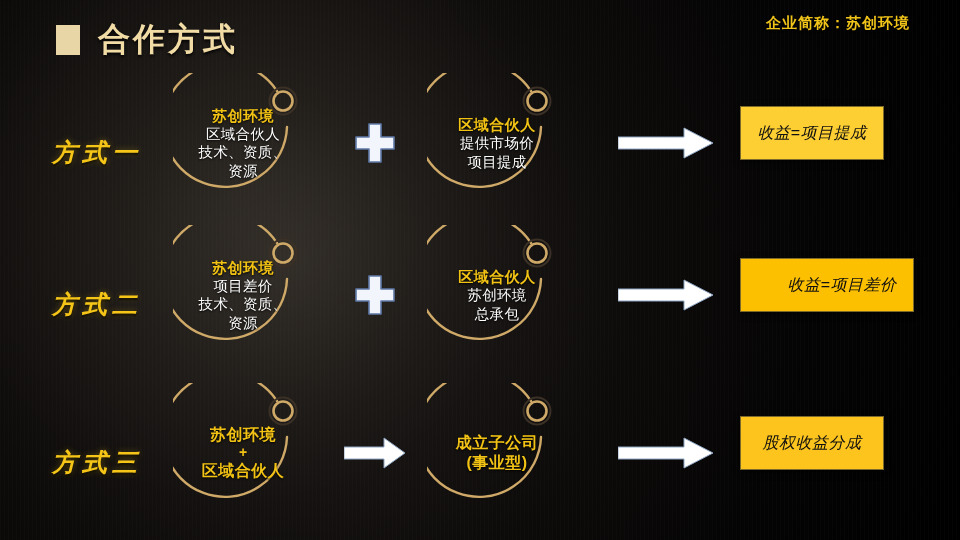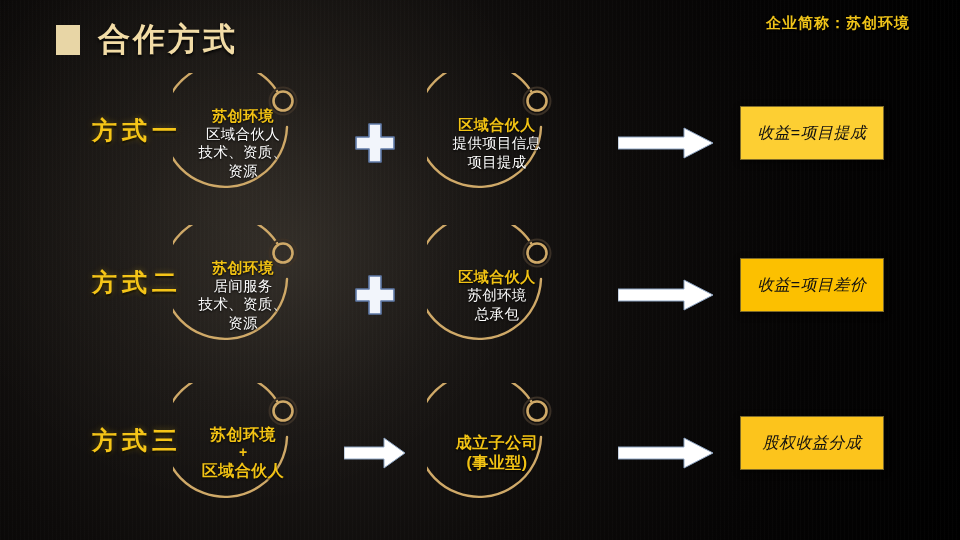--- a/index.html
+++ b/index.html
@@ -93,28 +93,29 @@
     height: 150px;
     z-index: 4;
   }
   .row-1 { top: 68px; }
   .row-2 { top: 220px; }
   .row-3 { top: 378px; padding-left: 24px; }
 
   .row-label {
     position: absolute;
     left: 52px;
-    top: 46px;
+    top: 68px;
     width: 130px;
-    text-align: right;
+    text-align: left;
     font-size: 25px;
     font-weight: bold;
     color: #f5c518;
     letter-spacing: 5px;
     font-family: "DejaVu Serif", "Liberation Serif", serif;
+    font-style: italic;
     text-shadow: 0 0 6px rgba(245,197,24,0.35), 0 2px 2px rgba(0,0,0,0.9);
     white-space: nowrap;
   }
 
   
   .circle {
     position: absolute;
     width: 130px;
     height: 130px;
     top: 10px;
@@ -248,21 +249,21 @@
     </div>
 
     <div class="circle circle-b">
       <svg class="ring-svg" viewBox="0 0 140 140">
         <path d="M 104 18 A 62 62 0 1 0 114 54" fill="none" stroke="#cfa968" stroke-width="2.4" stroke-linecap="round"></path>
         <circle cx="110" cy="28" r="9.5" fill="none" stroke="#cfa968" stroke-width="2.6"></circle>
         <circle cx="110" cy="28" r="13.5" fill="none" stroke="#3a3026" stroke-width="2"></circle>
       </svg>
       <div class="circle-text">
         <div class="c-head">区域合伙人</div>
-        <div class="c-body">提供项目信息</div>
+        <div class="c-body">提供市场价</div>
         <div class="c-body">项目提成</div>
       </div>
     </div>
 
     <div class="arrow arrow-out">
       <svg viewBox="0 0 96 34" preserveAspectRatio="none">
         <path d="M0 11 H66 V2 L95 17 L66 32 V23 H0 Z" fill="#ffffff" stroke="#8fa6c4" stroke-width="1"></path>
       </svg>
     </div>
 
@@ -275,21 +276,21 @@
     <div class="row-label">方式二</div>
 
     <div class="circle circle-a">
       <svg class="ring-svg" viewBox="0 0 140 140">
         <path d="M 104 18 A 62 62 0 1 0 114 54" fill="none" stroke="#cfa968" stroke-width="2.4" stroke-linecap="round"></path>
         <circle cx="110" cy="28" r="9.5" fill="none" stroke="#cfa968" stroke-width="2.6"></circle>
         <circle cx="110" cy="28" r="13.5" fill="none" stroke="#3a3026" stroke-width="2"></circle>
       </svg>
       <div class="circle-text">
         <div class="c-head">苏创环境</div>
-        <div class="c-body">居间服务</div>
+        <div class="c-body">项目差价</div>
         <div class="c-body">技术、资质、</div>
         <div class="c-body">资源</div>
       </div>
     </div>
 
     <div class="plus">
       <svg width="46" height="46" viewBox="0 0 46 46">
         <path d="M17 4 H29 V17 H42 V29 H29 V42 H17 V29 H4 V17 H17 Z" fill="#f2f5fb" stroke="#5f7aa8" stroke-width="1.6" stroke-linejoin="round"></path>
       </svg>
     </div>
@@ -306,21 +307,21 @@
         <div class="c-body">总承包</div>
       </div>
     </div>
 
     <div class="arrow arrow-out">
       <svg viewBox="0 0 96 34" preserveAspectRatio="none">
         <path d="M0 11 H66 V2 L95 17 L66 32 V23 H0 Z" fill="#ffffff" stroke="#8fa6c4" stroke-width="1"></path>
       </svg>
     </div>
 
-    <div class="result-box" id="rbox2" style="background: rgb(252, 192, 0);">
+    <div class="result-box" id="rbox2" style="background: rgb(252, 192, 0); padding-left: 30px;">
       <div class="result-text">收益=项目差价</div>
     </div>
   </div>
 
   <div class="row row-3">
     <div class="row-label">方式三</div>
 
     <div class="circle circle-a">
       <svg class="ring-svg" viewBox="0 0 140 140">
         <path d="M 104 18 A 62 62 0 1 0 114 54" fill="none" stroke="#cfa968" stroke-width="2.4" stroke-linecap="round"></path>

